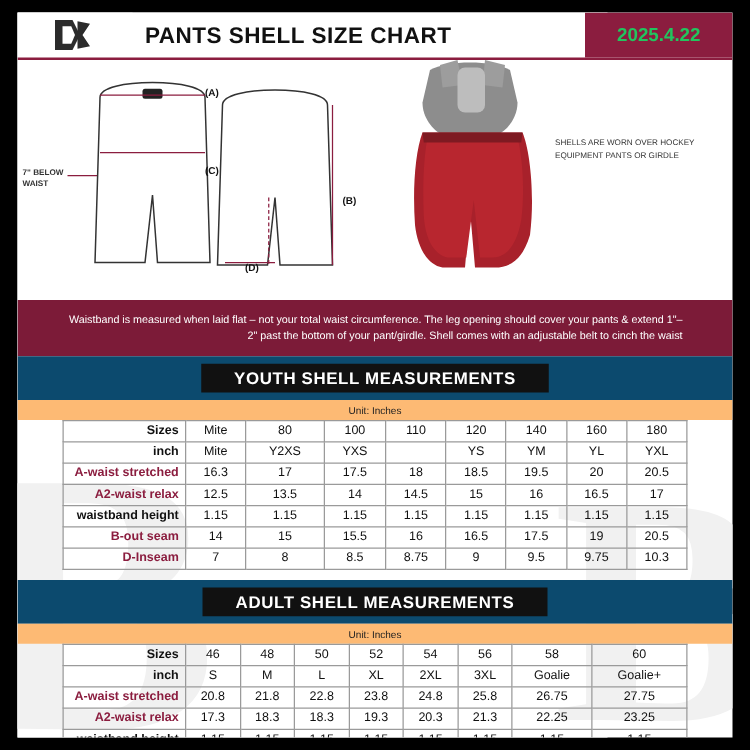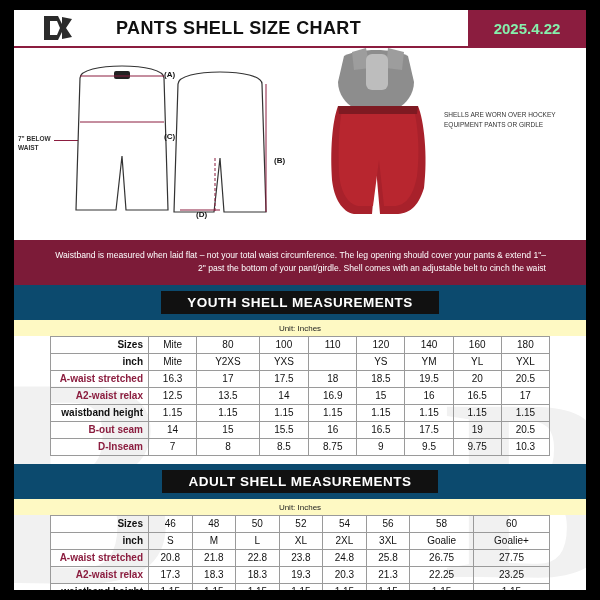--- a/index.html
+++ b/index.html
@@ -48,21 +48,21 @@
     background:#ffffff;
   }
   .title-box{
     flex:1;display:flex;align-items:center;
     padding-left:10px;
   }
   .title-box h1{
     margin:0;font-size:18px;letter-spacing:.4px;font-weight:bold;color:#111;
   }
   .date-box{
-    width:118px;background:#8b1d3f;color:#86efac;
+    width:118px;background:#8b1d3f;color:#22c55e;
     display:flex;align-items:center;justify-content:center;
     font-size:15px;font-weight:bold;
   }
   .hr-line{
     height:2px;background:#8b1d3f;margin:0 0 0 0;position:relative;z-index:2;
   }
 
   
   .diagram{
     position:relative;z-index:2;
@@ -119,21 +119,21 @@
   }
   .band .pill{
     background:#111;color:#fff;
     font-size:13.5px;font-weight:bold;letter-spacing:.5px;
     padding:4px 26px;
   }
   .unit{
     position:relative;z-index:2;
     text-align:center;font-size:8px;color:#222;
     padding:4px 0 3px;
-    background:#fef9c3;
+    background:#fdba74;
   }
 
   
   table.size{
     position:relative;z-index:2;
     border-collapse:collapse;
     width:500px;margin:0 auto;
     font-size:10px;
     color:#111;
   }
@@ -253,21 +253,21 @@
             <td>18.5</td>
             <td>19.5</td>
             <td>20</td>
             <td>20.5</td>
           </tr>
           <tr>
             <td class="rowhdr accent">A2-waist relax</td>
             <td>12.5</td>
             <td>13.5</td>
             <td>14</td>
-            <td>16.9</td>
+            <td>14.5</td>
             <td>15</td>
             <td>16</td>
             <td>16.5</td>
             <td>17</td>
           </tr>
           <tr>
             <td class="rowhdr plain">waistband height</td>
             <td>1.15</td>
             <td>1.15</td>
             <td>1.15</td>

